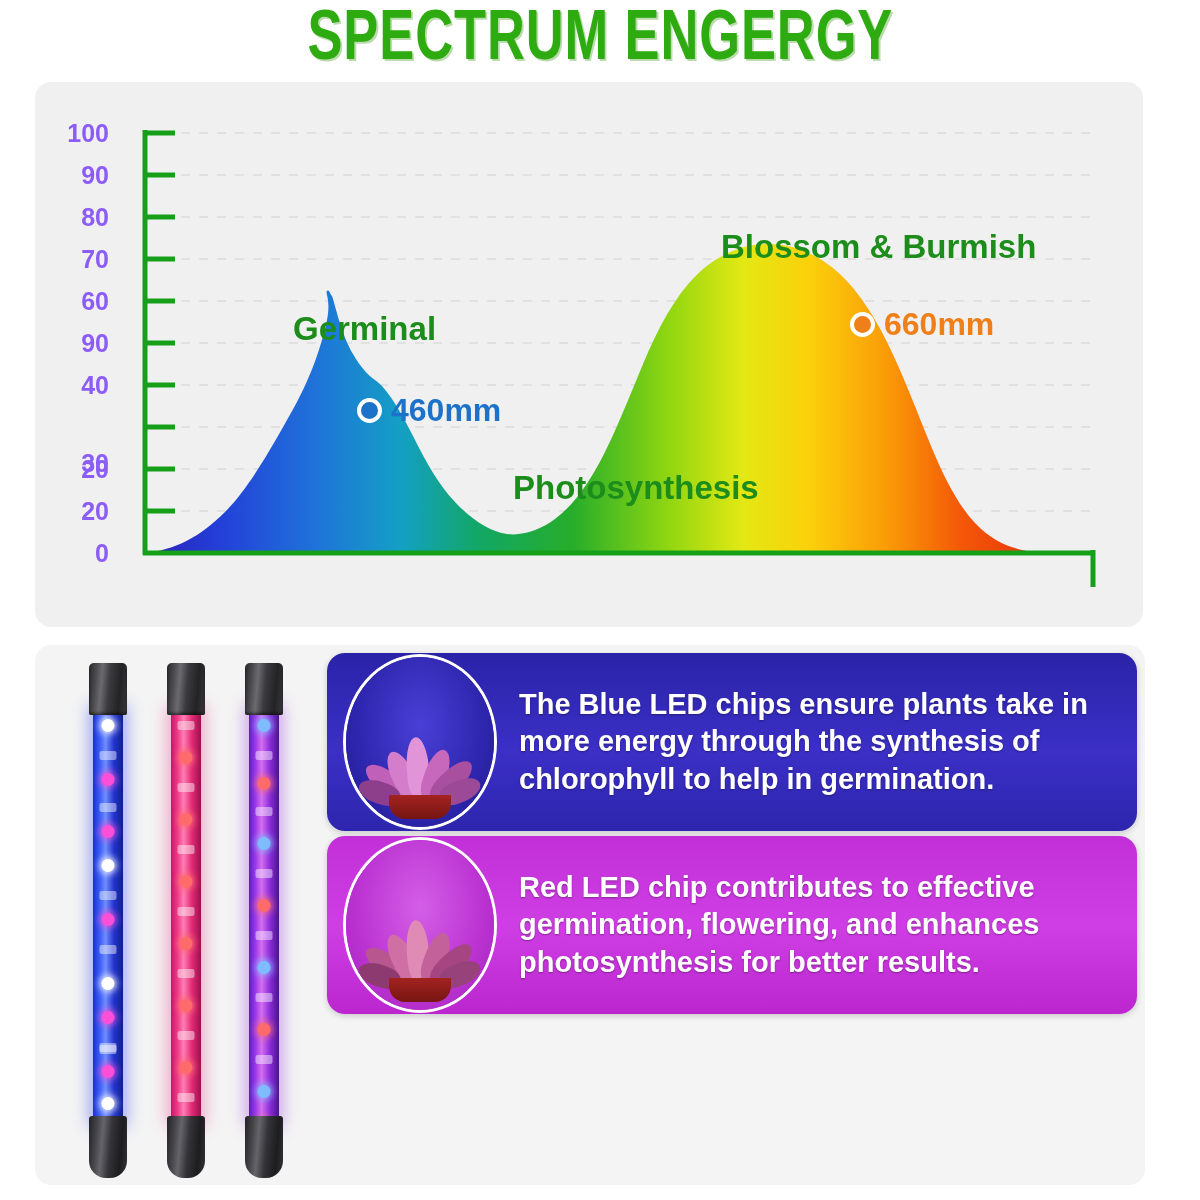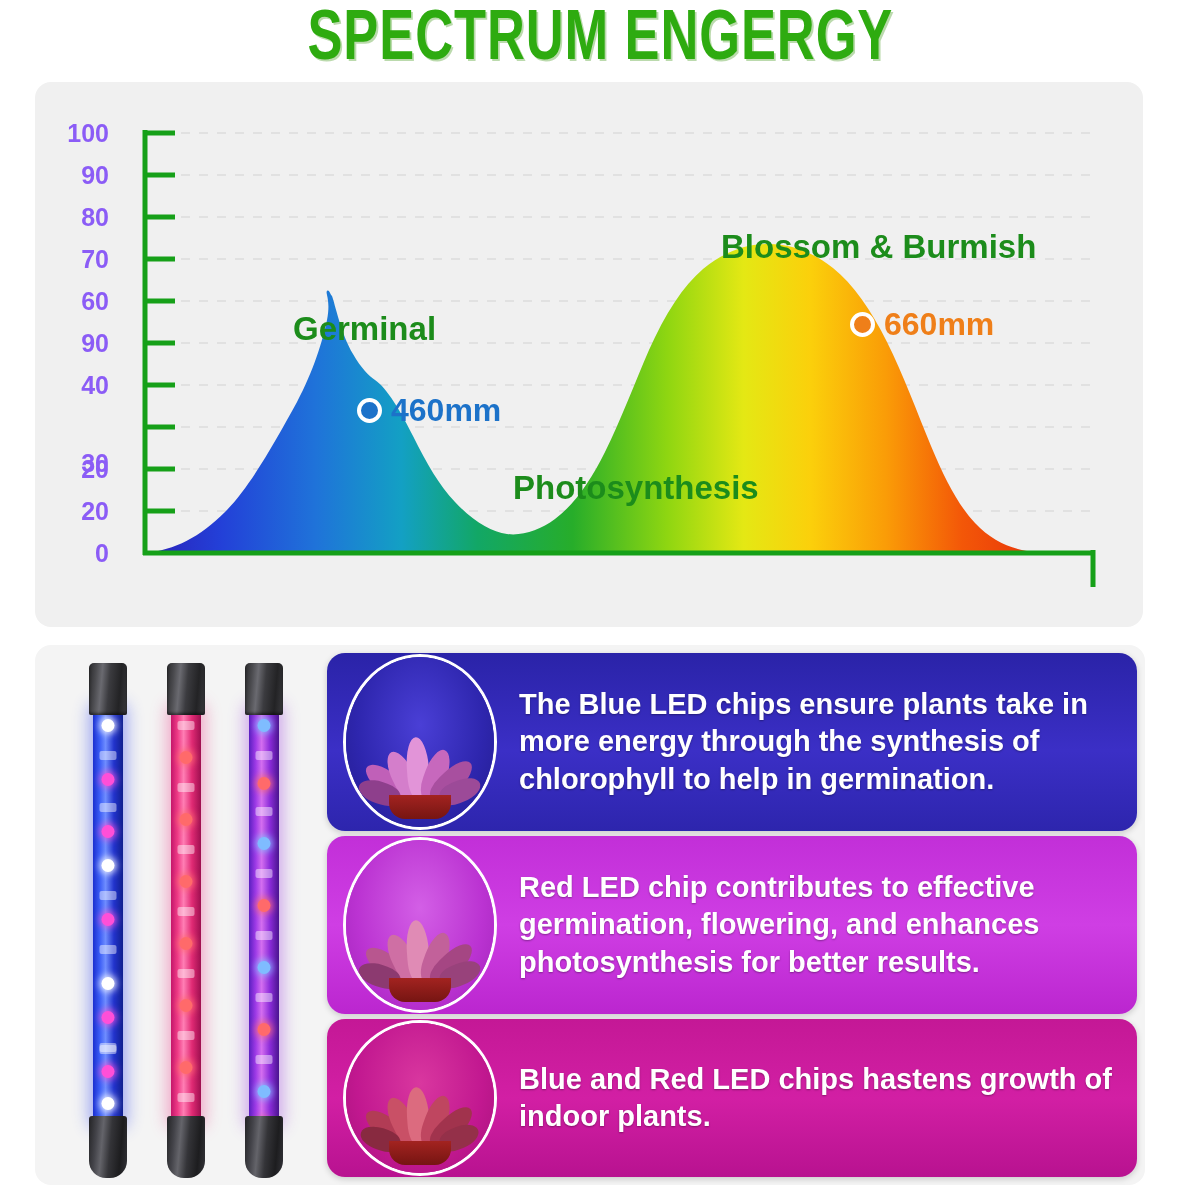--- a/index.html
+++ b/index.html
@@ -401,31 +401,15 @@
           <div class="leaf" style="background:#c2619a;transform:translateX(-50%) rotate(20deg);left:55%;"></div>
           <div class="leaf" style="background:#a54683;transform:translateX(-50%) rotate(46deg);left:59%;"></div>
           <div class="leaf" style="background:#8c3a70;transform:translateX(-50%) rotate(-72deg);left:36%;height:42px;"></div>
           <div class="leaf" style="background:#98427b;transform:translateX(-50%) rotate(68deg);left:64%;height:42px;"></div>
           <div class="pot"></div>
         </div>
       </div>
       <div class="card-text">Red LED chip contributes to effective germination, flowering, and enhances photosynthesis for better results.</div>
     </div>
 
-    <div class="card card-3">
-      <div class="thumb th3">
-        <div class="thumb-bg"></div>
-        <div class="plant">
-          <div class="leaf" style="background:#b23c55;transform:translateX(-50%) rotate(-52deg);left:42%;"></div>
-          <div class="leaf" style="background:#c95066;transform:translateX(-50%) rotate(-26deg);left:46%;"></div>
-          <div class="leaf" style="background:#dc6b7f;transform:translateX(-50%) rotate(-4deg);left:50%;height:58px;"></div>
-          <div class="leaf" style="background:#bf4660;transform:translateX(-50%) rotate(20deg);left:55%;"></div>
-          <div class="leaf" style="background:#a1334d;transform:translateX(-50%) rotate(46deg);left:59%;"></div>
-          <div class="leaf" style="background:#882a40;transform:translateX(-50%) rotate(-72deg);left:36%;height:40px;"></div>
-          <div class="leaf" style="background:#943049;transform:translateX(-50%) rotate(68deg);left:64%;height:40px;"></div>
-          <div class="pot"></div>
-        </div>
-      </div>
-      <div class="card-text">Blue and Red LED chips hastens growth of indoor plants.</div>
-    </div>
 
   </div>
 </div>
 
 </body></html>

